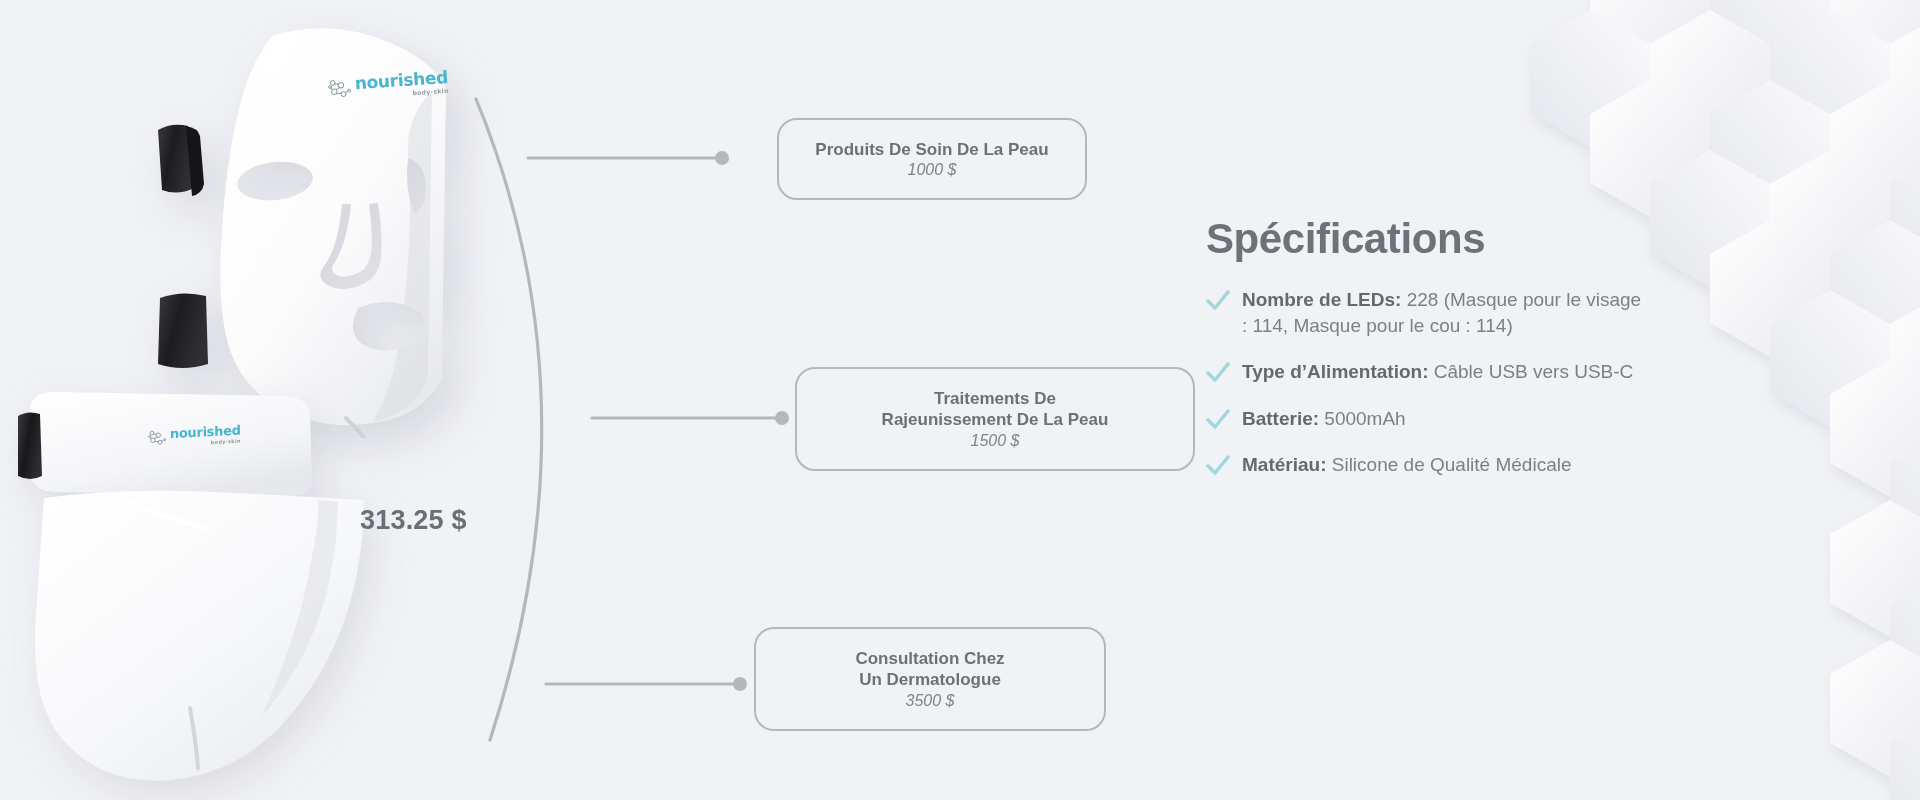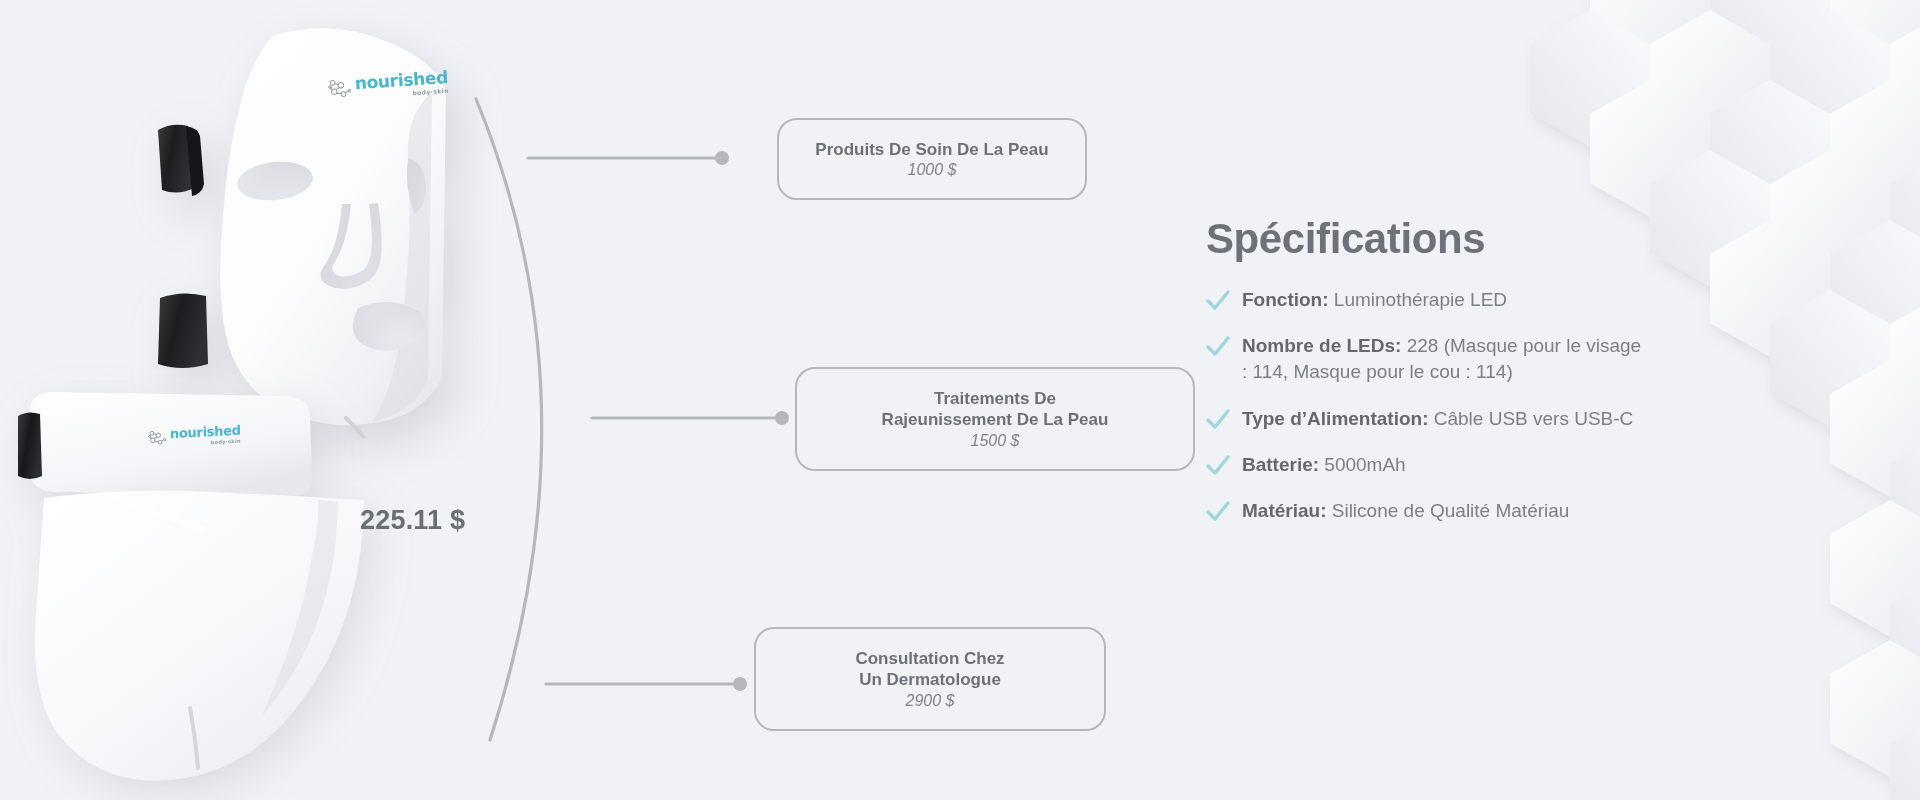--- a/index.html
+++ b/index.html
@@ -370,21 +370,21 @@
           </g>
         </svg>
         <div class="logo-stack">
           <span class="logo-word">nourished</span>
           <span class="logo-sub">body·skin</span>
         </div>
       </div>
     </div>
   </div>
 
-  <div id="price-label">225.11 $</div>
+  <div id="price-label">313.25 $</div>
 
   <svg id="connectors" viewBox="0 0 1100 800">
     <g stroke="#b4b7bd" stroke-width="3.2" fill="none" stroke-linecap="round">
 
       <path d="M476 99 Q600 400 490 740"></path>
 
       <line x1="528" y1="158" x2="720" y2="158"></line>
 
       <line x1="592" y1="418" x2="780" y2="418"></line>
 
@@ -404,69 +404,61 @@
 
   <div class="callout" id="callout-1">
     <div class="c-title">Traitements De
 Rajeunissement De La Peau</div>
     <div class="c-price">1500 $</div>
   </div>
 
   <div class="callout" id="callout-2">
     <div class="c-title">Consultation Chez
 Un Dermatologue</div>
-    <div class="c-price">2900 $</div>
+    <div class="c-price">3500 $</div>
   </div>
 
   <div id="spec-panel">
     <div id="spec-title">Spécifications</div>
     <ul class="spec-list">
 
+
       <li class="spec-item">
         <svg class="spec-check" viewBox="0 0 24 24">
           <path d="M2 12 L9 19 L22 3" stroke="#9ed7dd" stroke-width="3.4" fill="none" stroke-linecap="round" stroke-linejoin="round"></path>
         </svg>
-        <div class="spec-text">
-          <b>Fonction:</b><span> Luminothérapie LED</span>
+        <div class="spec-text" style="max-width:400px">
+          <b>Nombre de LEDs:</b><span> 228 (Masque pour le visage : 114, Masque pour le cou : 114)</span>
         </div>
       </li>
 
       <li class="spec-item">
         <svg class="spec-check" viewBox="0 0 24 24">
           <path d="M2 12 L9 19 L22 3" stroke="#9ed7dd" stroke-width="3.4" fill="none" stroke-linecap="round" stroke-linejoin="round"></path>
         </svg>
-        <div class="spec-text" style="max-width:400px">
-          <b>Nombre de LEDs:</b><span> 228 (Masque pour le visage : 114, Masque pour le cou : 114)</span>
+        <div class="spec-text">
+          <b>Type d’Alimentation:</b><span> Câble USB vers USB-C</span>
         </div>
       </li>
+
 
       <li class="spec-item">
         <svg class="spec-check" viewBox="0 0 24 24">
           <path d="M2 12 L9 19 L22 3" stroke="#9ed7dd" stroke-width="3.4" fill="none" stroke-linecap="round" stroke-linejoin="round"></path>
         </svg>
         <div class="spec-text">
-          <b>Type d’Alimentation:</b><span> Câble USB vers USB-C</span>
+          <b>Batterie:</b><span> 5000mAh</span>
         </div>
       </li>
-
 
       <li class="spec-item">
         <svg class="spec-check" viewBox="0 0 24 24">
           <path d="M2 12 L9 19 L22 3" stroke="#9ed7dd" stroke-width="3.4" fill="none" stroke-linecap="round" stroke-linejoin="round"></path>
         </svg>
         <div class="spec-text">
-          <b>Batterie:</b><span> 5000mAh</span>
-        </div>
-      </li>
-
-      <li class="spec-item">
-        <svg class="spec-check" viewBox="0 0 24 24">
-          <path d="M2 12 L9 19 L22 3" stroke="#9ed7dd" stroke-width="3.4" fill="none" stroke-linecap="round" stroke-linejoin="round"></path>
-        </svg>
-        <div class="spec-text">
-          <b>Matériau:</b><span> Silicone de Qualité Matériau</span>
+          <b>Matériau:</b><span> Silicone de Qualité Médicale</span>
         </div>
       </li>
 
     </ul>
   </div>
 
 </div>
 
 </body></html>

